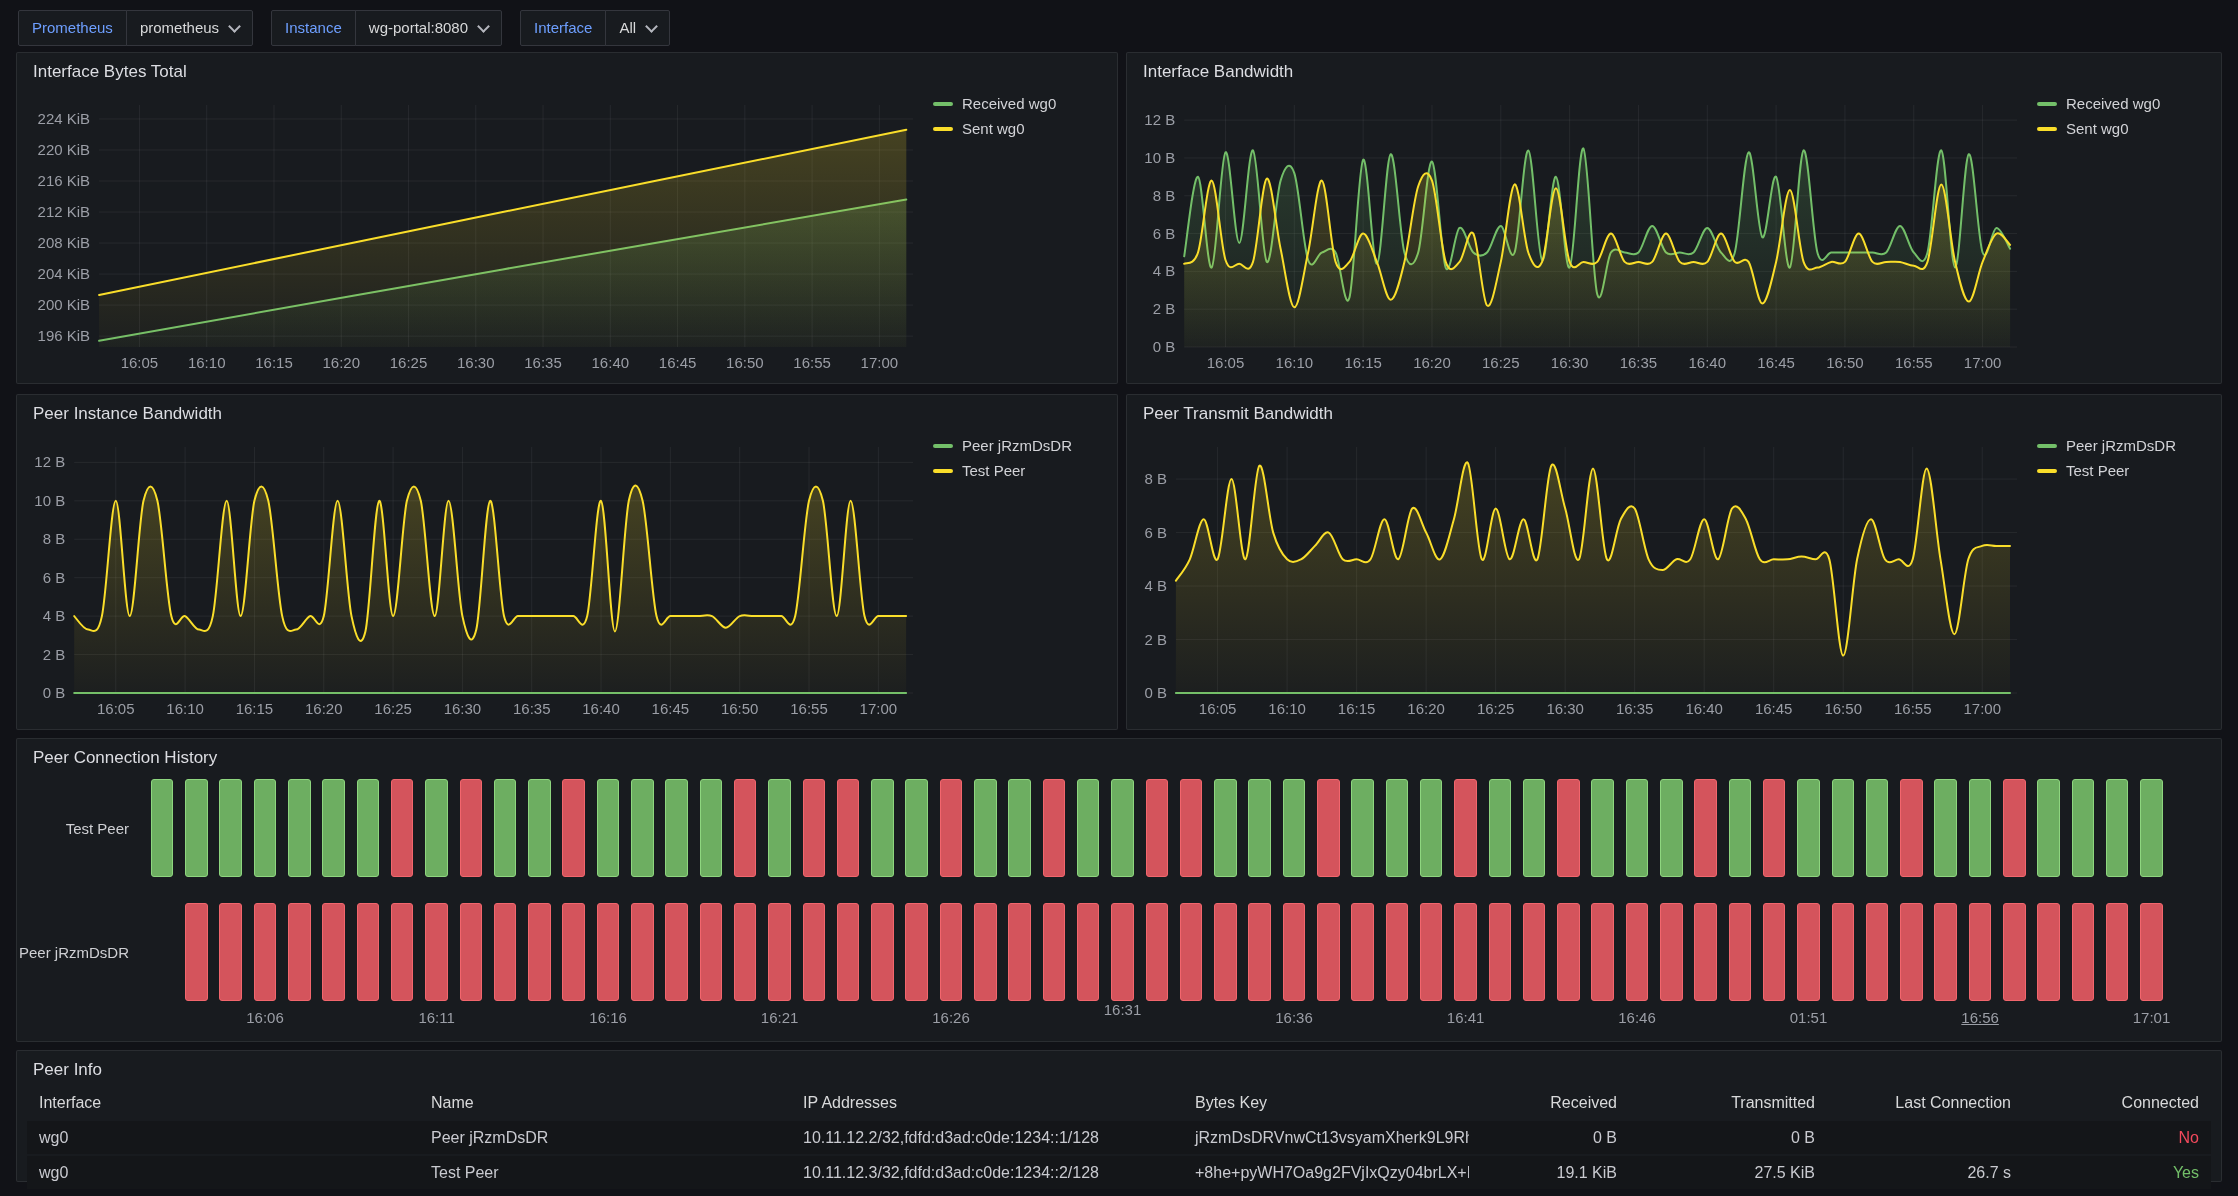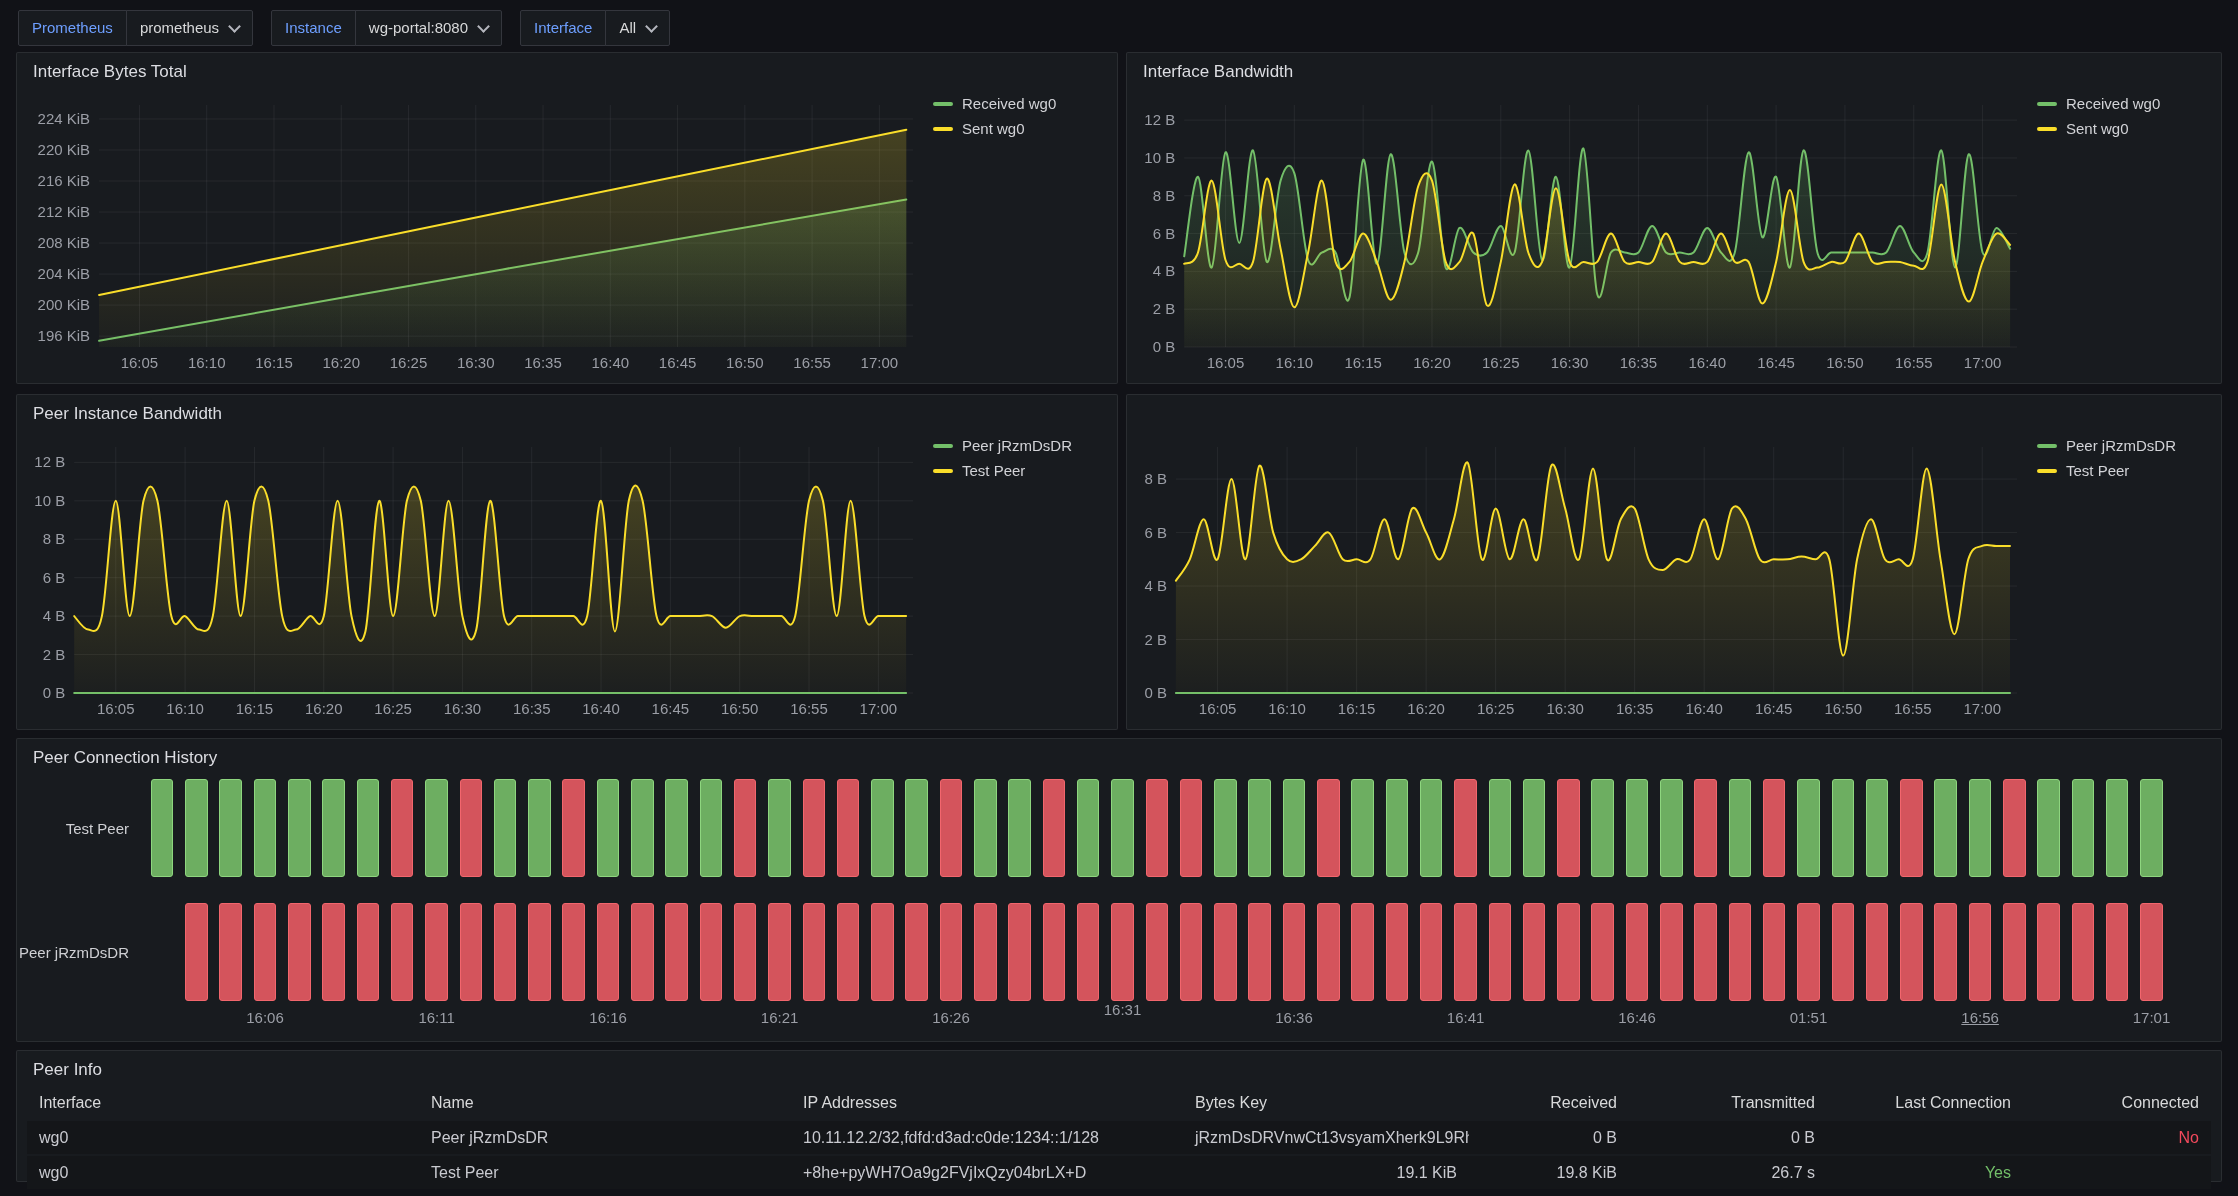--- a/index.html
+++ b/index.html
@@ -280,20 +280,21 @@
         </div>
         <div class="legend-item">
           <span class="legend-swatch" style="background: rgb(250, 222, 42);"></span>
           <span>Test Peer</span>
         </div>
       </div>
   </div>
 </div>
 
 <div class="panel" style="left:1126px;top:394px;width:1096px;height:336px">
+  <div class="panel-title">Peer Transmit Bandwidth</div>
   <div class="panel-chart-body">
     <svg class="chart" id="chart-tx" viewBox="0 0 890 290">
         <line x1="40.900000000000006" y1="260" x2="882" y2="260" stroke="rgba(204,204,220,0.08)"></line>
         <text x="31.900000000000006" y="265" fill="#9b9ea6" font-size="15" text-anchor="end">0 B</text>
         <line x1="40.900000000000006" y1="206.52173913043475" x2="882" y2="206.52173913043475" stroke="rgba(204,204,220,0.08)"></line>
         <text x="31.900000000000006" y="211.52173913043475" fill="#9b9ea6" font-size="15" text-anchor="end">2 B</text>
         <line x1="40.900000000000006" y1="153.04347826086956" x2="882" y2="153.04347826086956" stroke="rgba(204,204,220,0.08)"></line>
         <text x="31.900000000000006" y="158.04347826086956" fill="#9b9ea6" font-size="15" text-anchor="end">4 B</text>
         <line x1="40.900000000000006" y1="99.56521739130434" x2="882" y2="99.56521739130434" stroke="rgba(204,204,220,0.08)"></line>
         <text x="31.900000000000006" y="104.56521739130434" fill="#9b9ea6" font-size="15" text-anchor="end">6 B</text>
@@ -512,21 +513,22 @@
           <div class="pcell">10.11.12.2/32,fdfd:d3ad:c0de:1234::1/128</div>
           <div class="pcell">jRzmDsDRVnwCt13vsyamXherk9L9RhR</div>
           <div class="pcell r">0 B</div>
           <div class="pcell r">0 B</div>
           <div class="pcell r"></div>
           <div class="pcell r" style="color: rgb(242, 73, 92);">No</div>
         </div>
         <div class="pgrid prow">
           <div class="pcell">wg0</div>
           <div class="pcell">Test Peer</div>
+          <div class="pcell">10.11.12.3/32,fdfd:d3ad:c0de:1234::2/128</div>
           <div class="pcell">+8he+pyWH7Oa9g2FVjIxQzy04brLX+D</div>
           <div class="pcell r">19.1 KiB</div>
-          <div class="pcell r">19.8 KiB</div>
+          <div class="pcell r">27.5 KiB</div>
           <div class="pcell r">26.7 s</div>
           <div class="pcell r" style="color: rgb(115, 191, 105);">Yes</div>
         </div>
       </div>
   </div>
 </div>
 
 </body></html>

